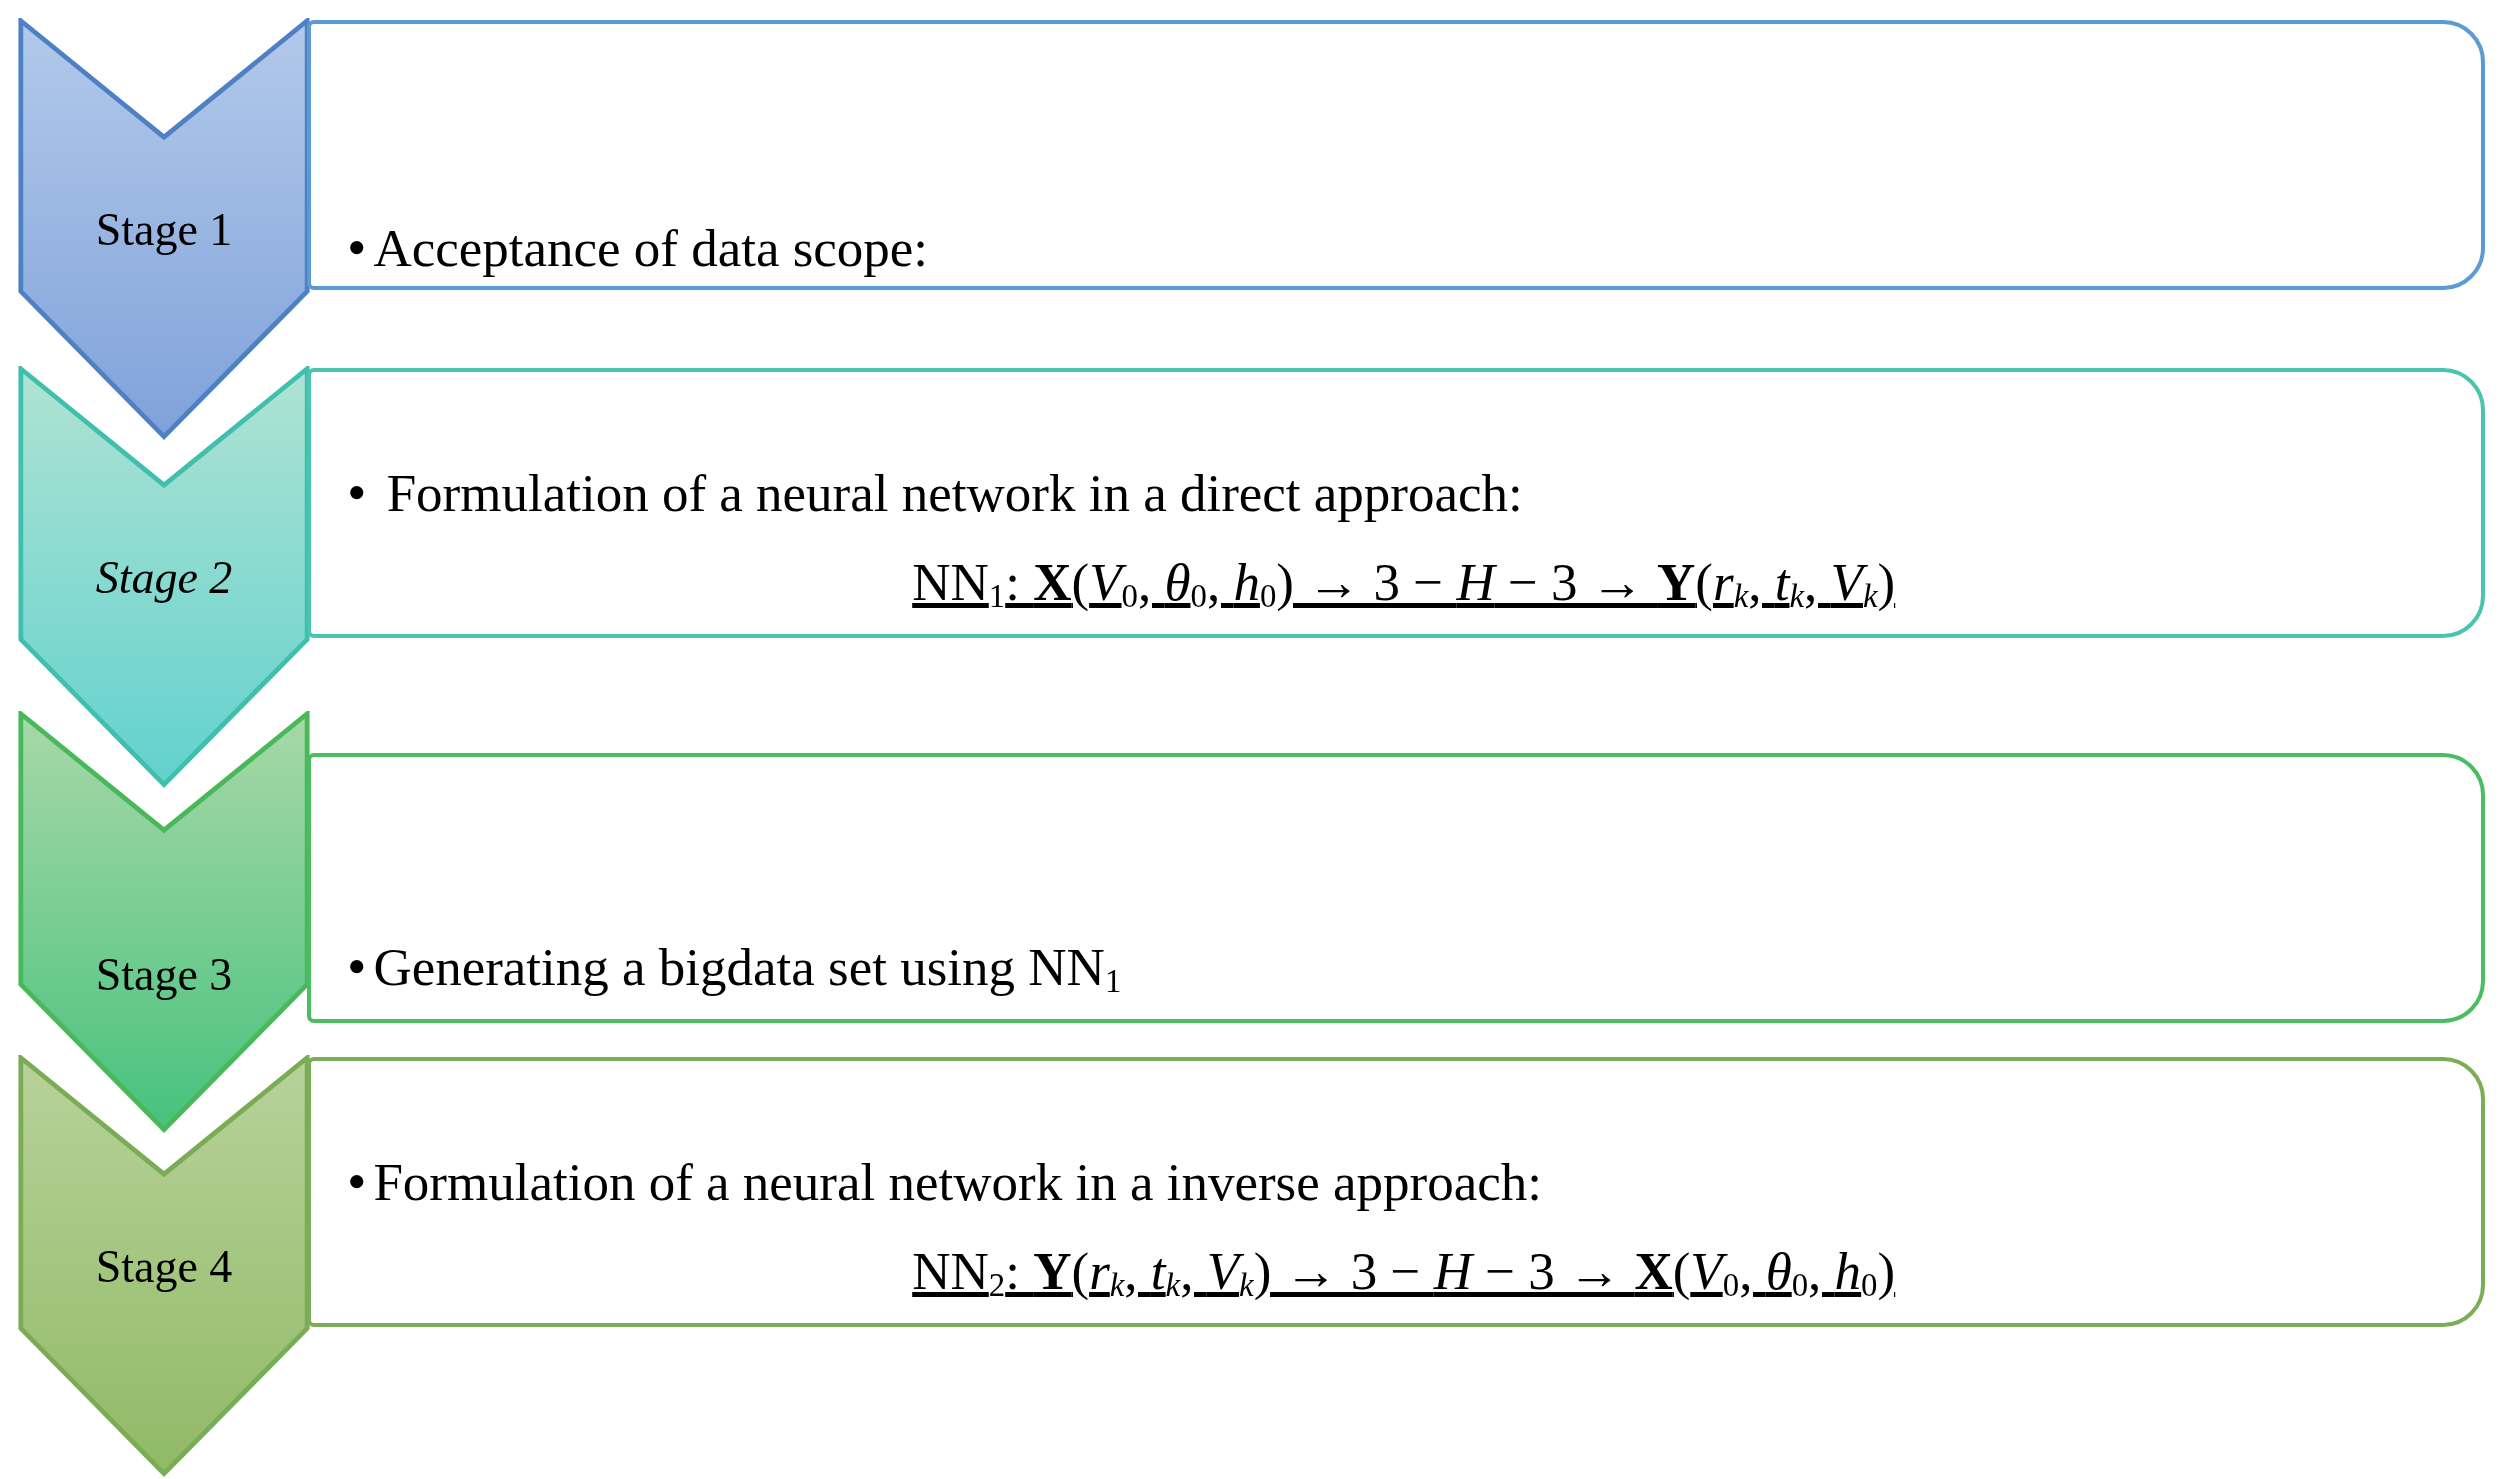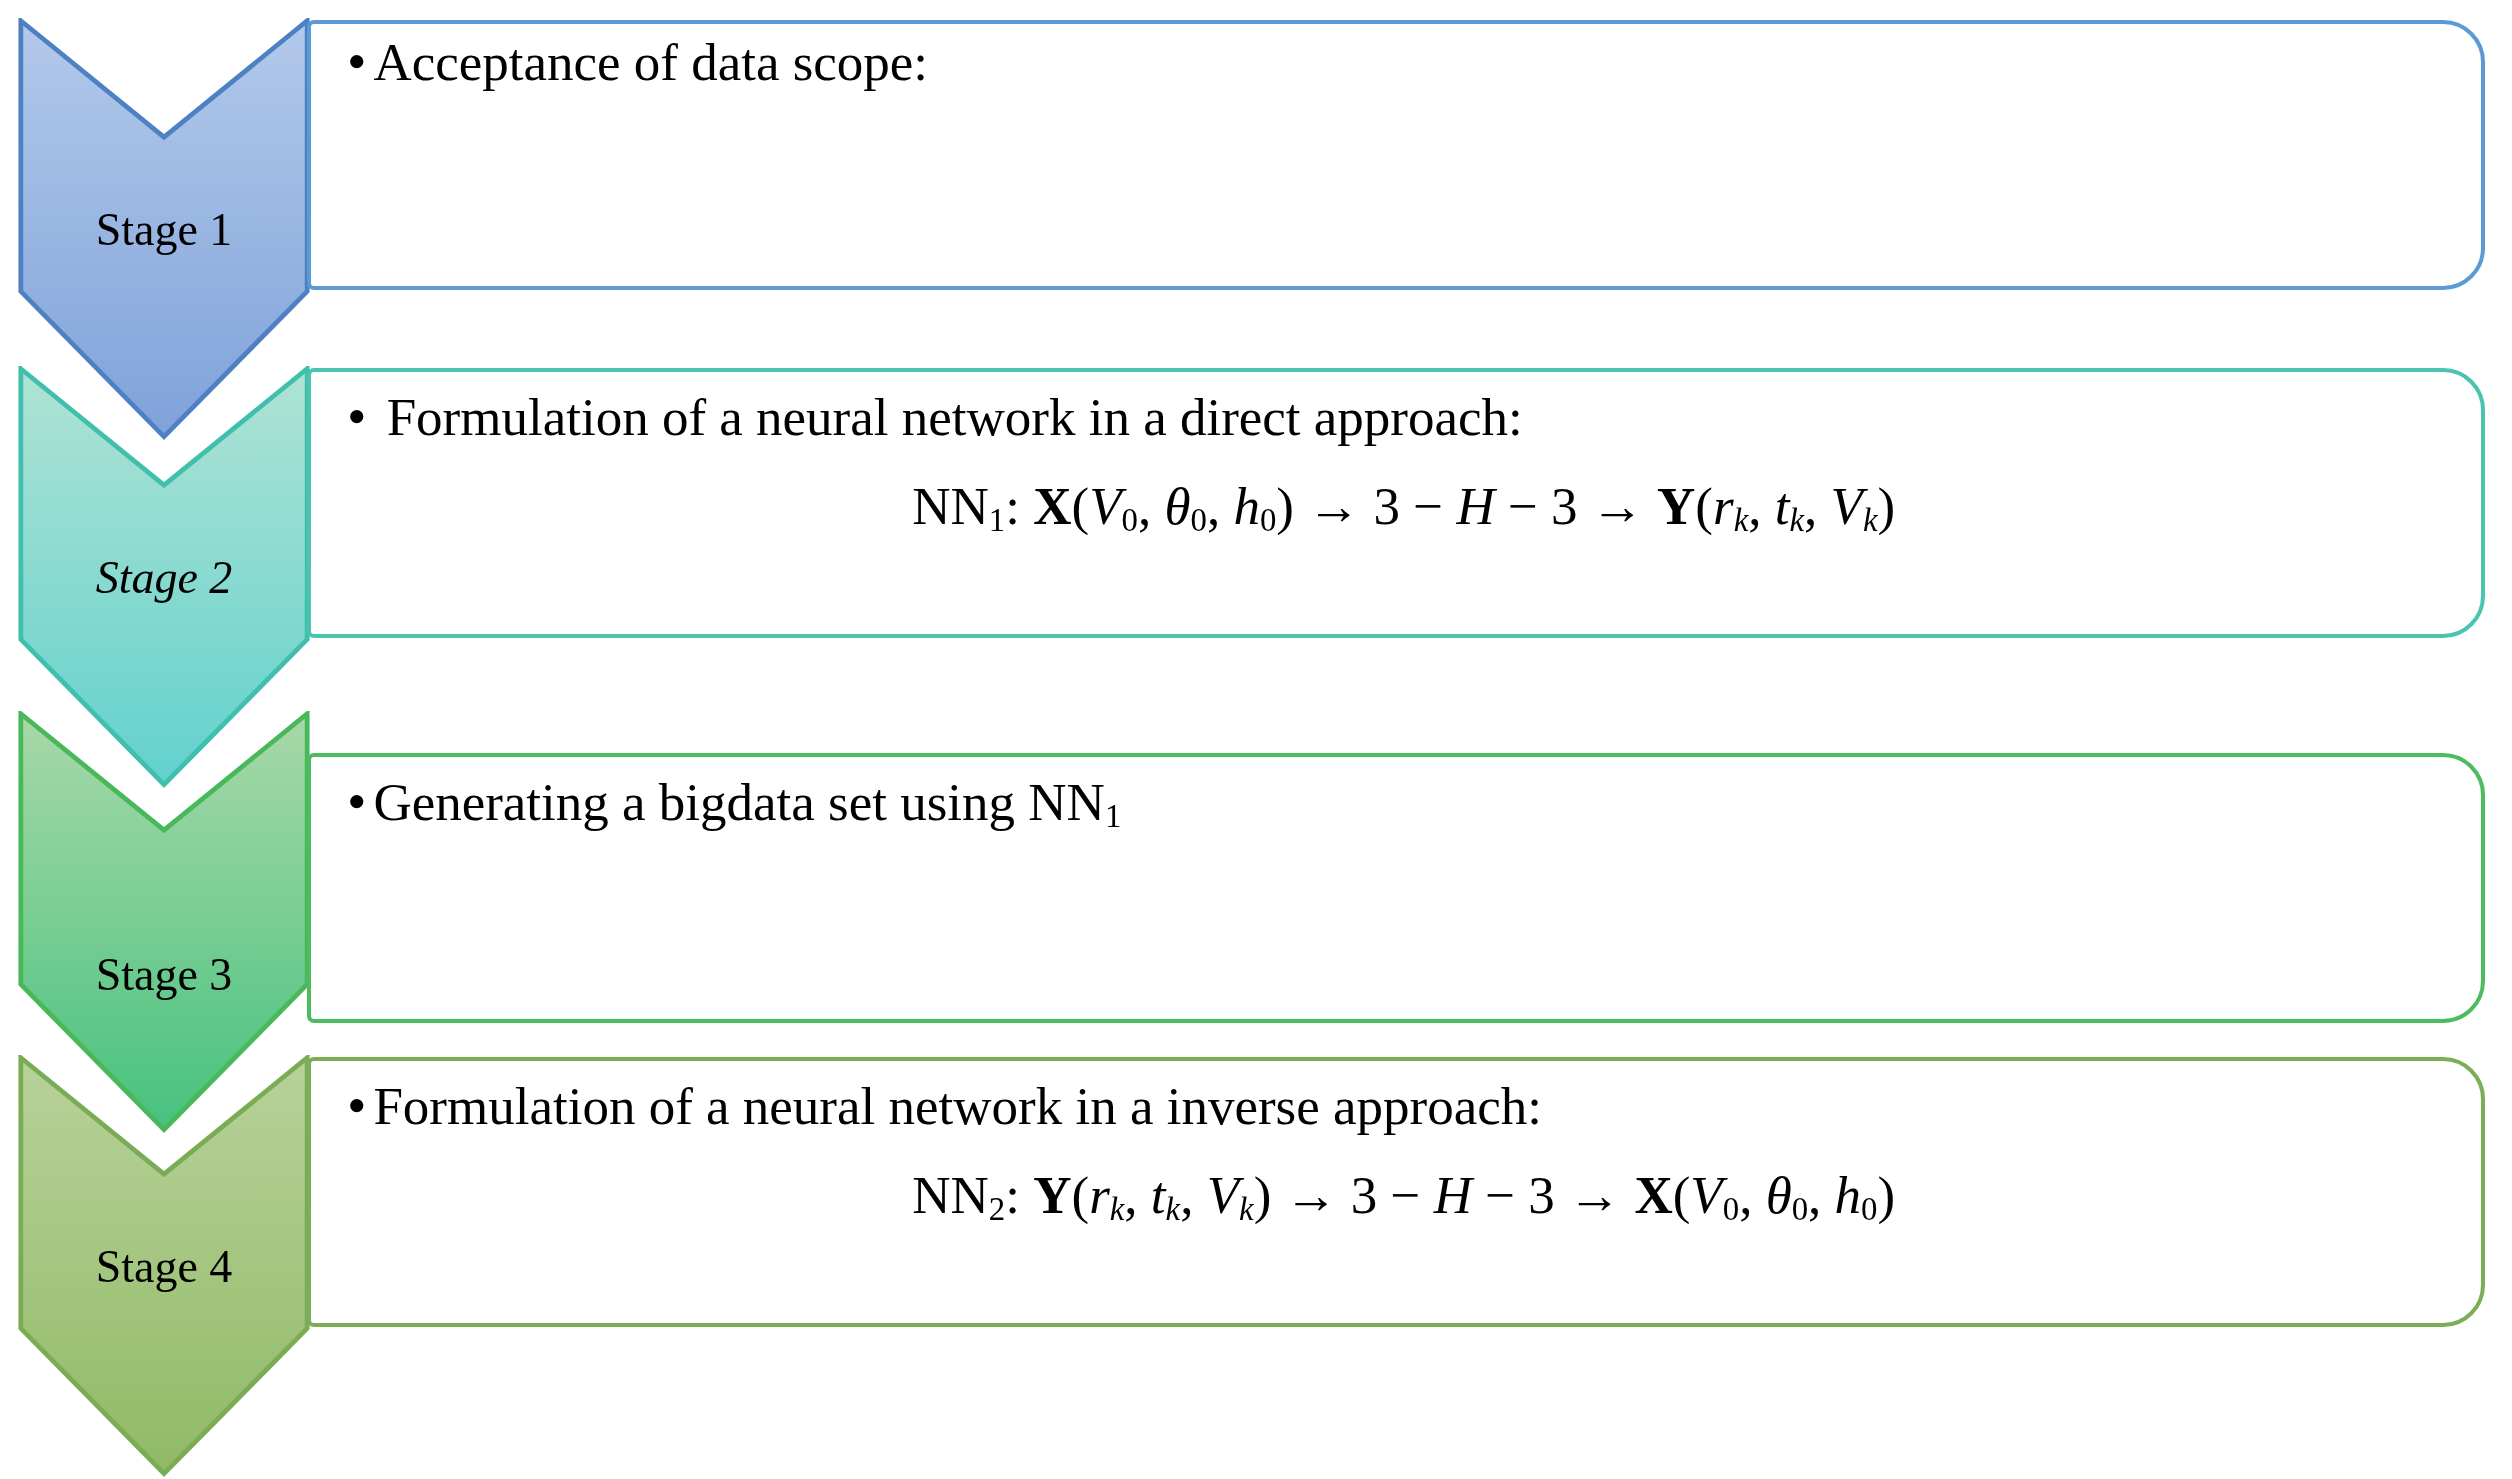--- a/index.html
+++ b/index.html
@@ -3,24 +3,24 @@
 <meta charset="utf-8">
 <style>
   html,body{margin:0;padding:0;background:#fff;}
   .canvas{position:relative;width:2512px;height:1480px;background:#fff;overflow:hidden;
           font-family:"Liberation Serif","DejaVu Serif",serif;color:#000;}
   .chev{position:absolute;left:18px;width:292px;height:422px;}
   .stage-label{position:absolute;left:18px;width:292px;height:62px;line-height:62px;
                text-align:center;font-size:46px;}
   .box{position:absolute;left:307px;width:2178px;height:270px;box-sizing:border-box;
        background:#fff;border:4.1px solid #999;border-radius:6.9px 42px 42px 6.9px;
-       display:flex;flex-direction:column;justify-content:flex-start;padding:0 20.6px 0 36px;}
+       display:flex;flex-direction:column;justify-content:flex-end;padding:0 20.6px 0 36px;}
   .line{font-size:53px;line-height:89px;white-space:pre;}
   .s0 .line{line-height:75px;}
-  .line.center{text-align:center;}
+  .line.center{text-align:center;text-decoration:underline;}
   .line.indent{padding-left:9.6px;}
   .bullet{font-size:1.05em;margin-right:6.9px;}
   .seg.i{font-style:italic;}
   .seg.b{font-weight:bold;}
   .seg.sub,.seg.isub{font-size:0.62em;position:relative;top:0.22em;}
   .seg.isub{font-style:italic;}
   .seg.sp{display:inline-block;width:247px;}
 </style>
 </head>
 <body>

